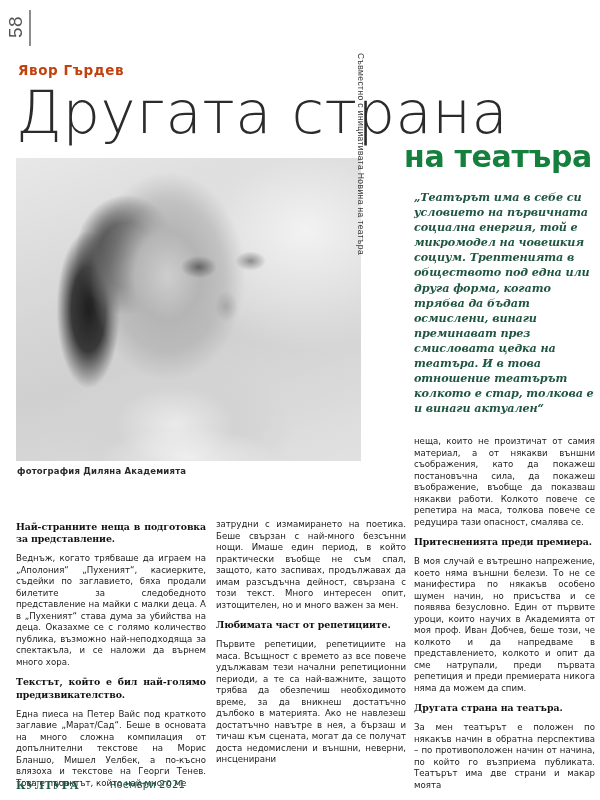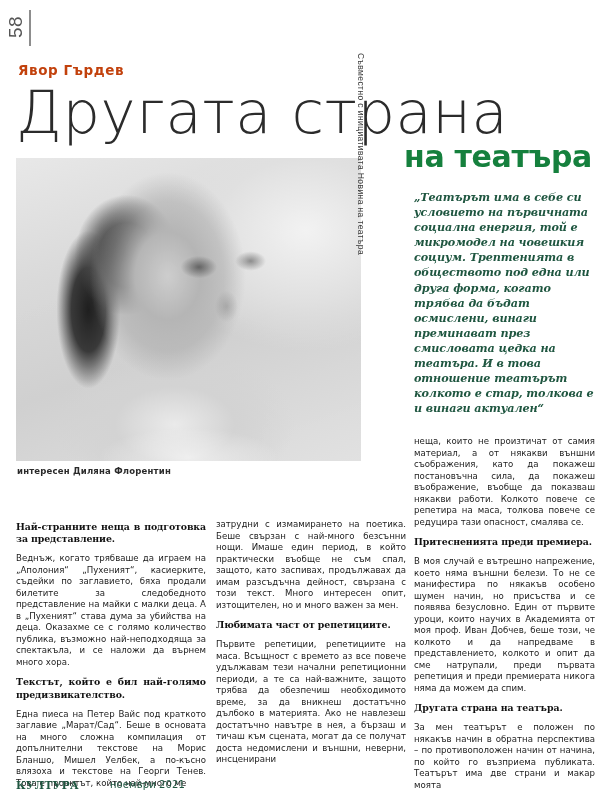--- a/index.html
+++ b/index.html
@@ -243,21 +243,21 @@
   <div class="headline-sub">на театъра</div>
 
   <div class="photo-frame">
     <div class="photo-canvas"></div>
   </div>
 
   <div class="vertical-credit-wrap">
     <div class="vertical-credit">Съвместно с инициативата Новина на театъра</div>
   </div>
 
-  <div class="photo-credit">интересен Диляна Флорентин</div>
+  <div class="photo-credit">фотография Диляна Академията</div>
 
   <div class="pullquote">„Театърът има в себе си условието на първичната социална енергия, той е микромодел на човешкия социум. Трептенията в обществото под една или друга форма, когато трябва да бъдат осмислени, винаги преминават през смисловата цедка на театъра. И в това отношение театърът колкото е стар, толкова е и винаги актуален“</div>
 
   <div class="col col-mid">
       <p>затрудни с измамирането на поетика. Беше свързан с най-много безсънни нощи. Имаше един период, в който практически въобще не съм спал, защото, като заспивах, продължавах да имам разсъдъчна дейност, свързана с този текст. Много интересен опит, изтощителен, но и много важен за мен.</p>
       <p class="sub-head">Любимата част от репетициите.</p>
       <p>Първите репетиции, репетициите на маса. Всъщност с времето аз все повече удължавам тези начални репетиционни периоди, а те са най-важните, защото трябва да обезпечиш необходимото време, за да вникнеш достатъчно дълбоко в материята. Ако не навлезеш достатъчно навътре в нея, а бързаш и тичаш към сцената, могат да се получат доста недомислени и външни, неверни, инсценирани</p>
     </div>
   <div class="col col-left">
       <p class="sub-head tight-top">Най-странните неща в подготовка за представление.</p>

